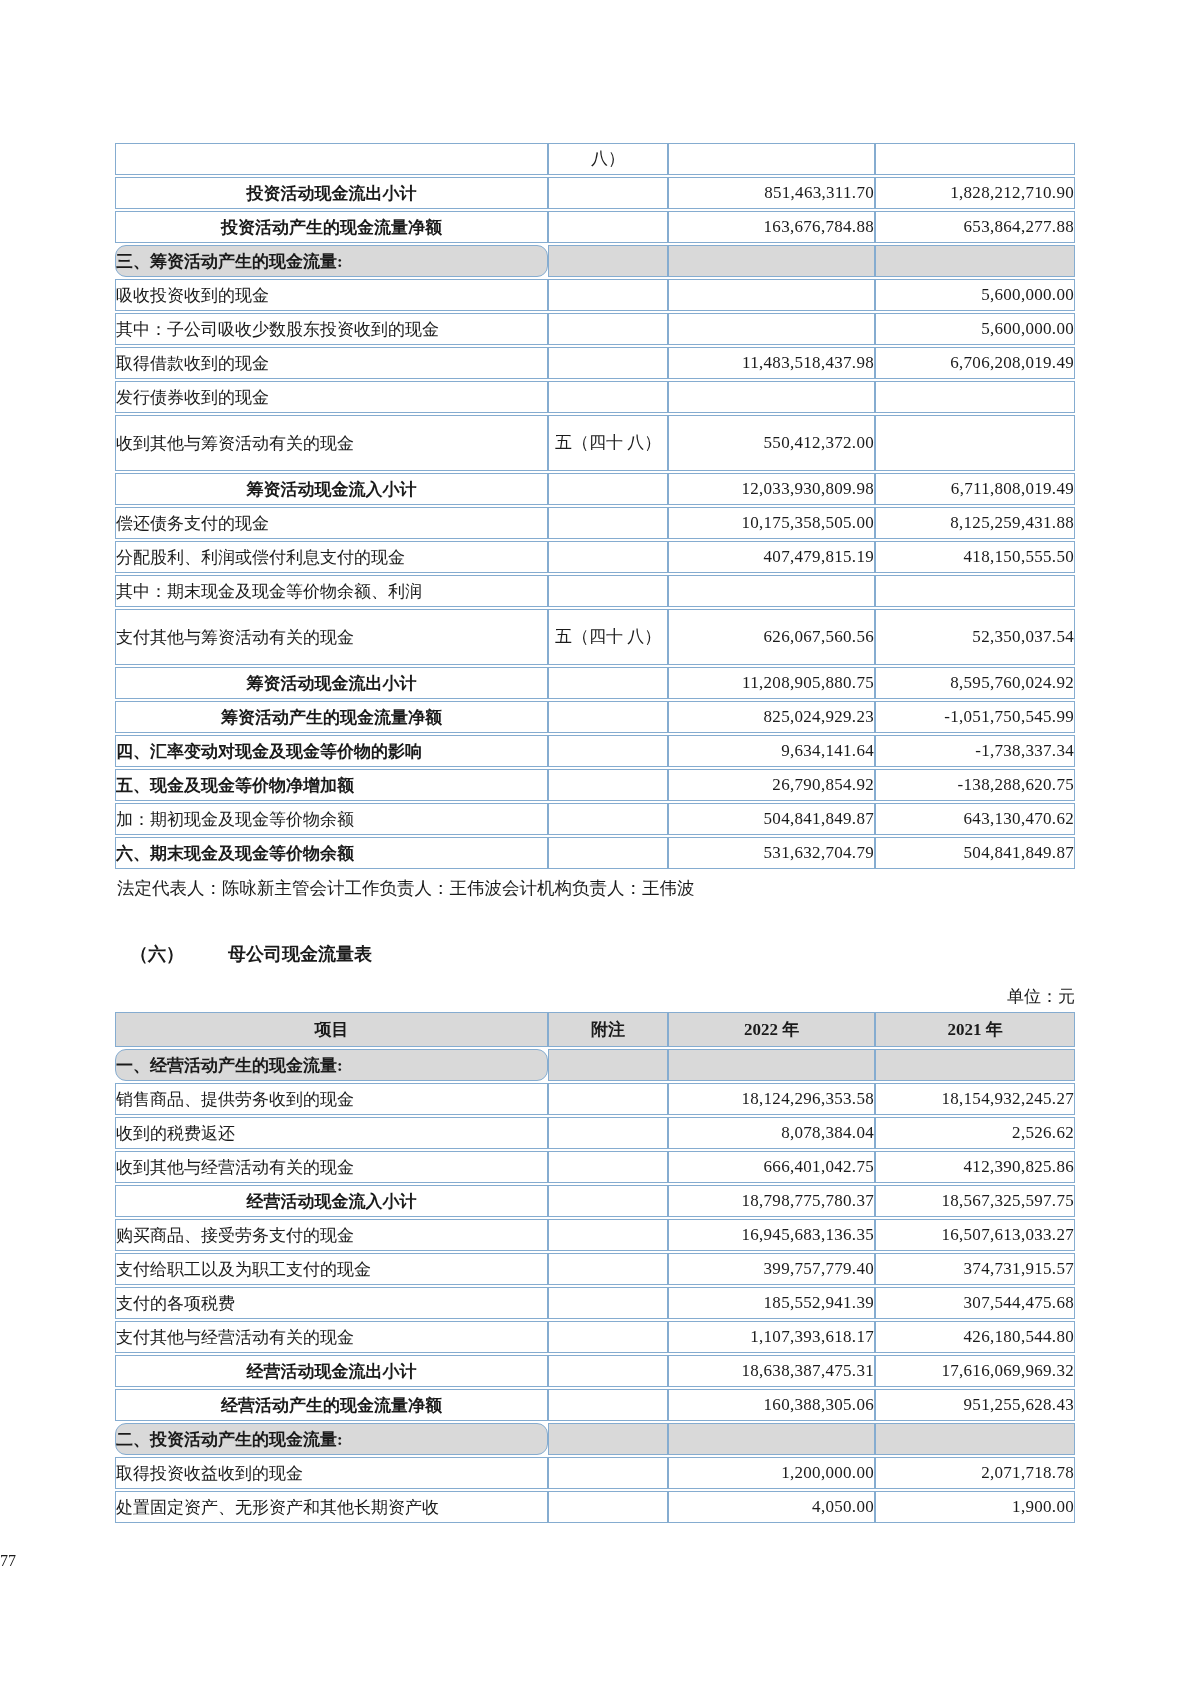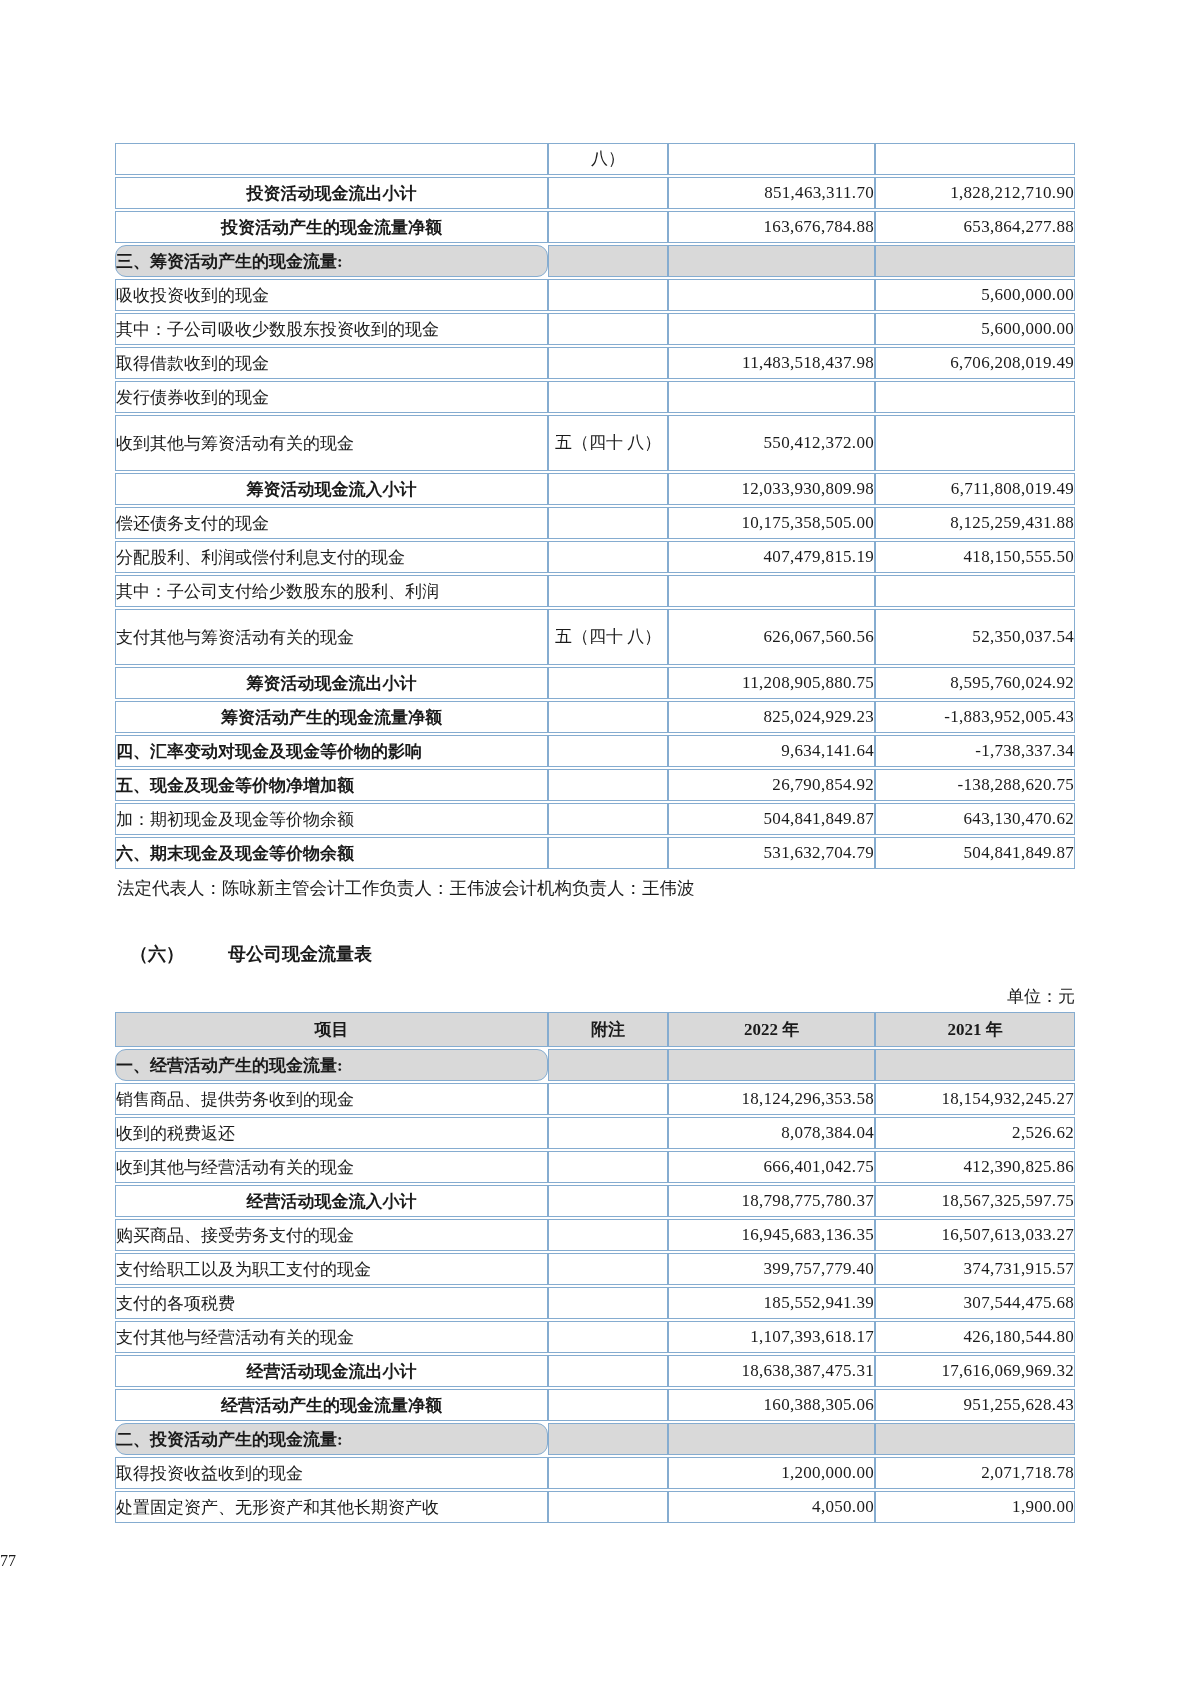--- a/index.html
+++ b/index.html
@@ -135,21 +135,21 @@
           <td class="c-num">10,175,358,505.00</td>
           <td class="c-num">8,125,259,431.88</td>
         </tr>
         <tr class="item">
           <td class="c-label">分配股利、利润或偿付利息支付的现金</td>
           <td class="c-note"></td>
           <td class="c-num">407,479,815.19</td>
           <td class="c-num">418,150,555.50</td>
         </tr>
         <tr class="item">
-          <td class="c-label">其中：子公司支付给少数股东的股利、利润</td>
+          <td class="c-label">其中：期末现金及现金等价物余额、利润</td>
           <td class="c-note"></td>
           <td class="c-num"></td>
           <td class="c-num"></td>
         </tr>
         <tr class="item tall">
           <td class="c-label">支付其他与筹资活动有关的现金</td>
           <td class="c-note">五（四十
 八）</td>
           <td class="c-num">626,067,560.56</td>
           <td class="c-num">52,350,037.54</td>
@@ -157,21 +157,21 @@
         <tr class="subtotal">
           <td class="c-label">筹资活动现金流出小计</td>
           <td class="c-note"></td>
           <td class="c-num">11,208,905,880.75</td>
           <td class="c-num">8,595,760,024.92</td>
         </tr>
         <tr class="subtotal">
           <td class="c-label">筹资活动产生的现金流量净额</td>
           <td class="c-note"></td>
           <td class="c-num">825,024,929.23</td>
-          <td class="c-num">-1,883,952,005.43</td>
+          <td class="c-num">-1,051,750,545.99</td>
         </tr>
         <tr class="sectionnum">
           <td class="c-label">四、汇率变动对现金及现金等价物的影响</td>
           <td class="c-note"></td>
           <td class="c-num">9,634,141.64</td>
           <td class="c-num">-1,738,337.34</td>
         </tr>
         <tr class="sectionnum">
           <td class="c-label">五、现金及现金等价物净增加额</td>
           <td class="c-note"></td>

